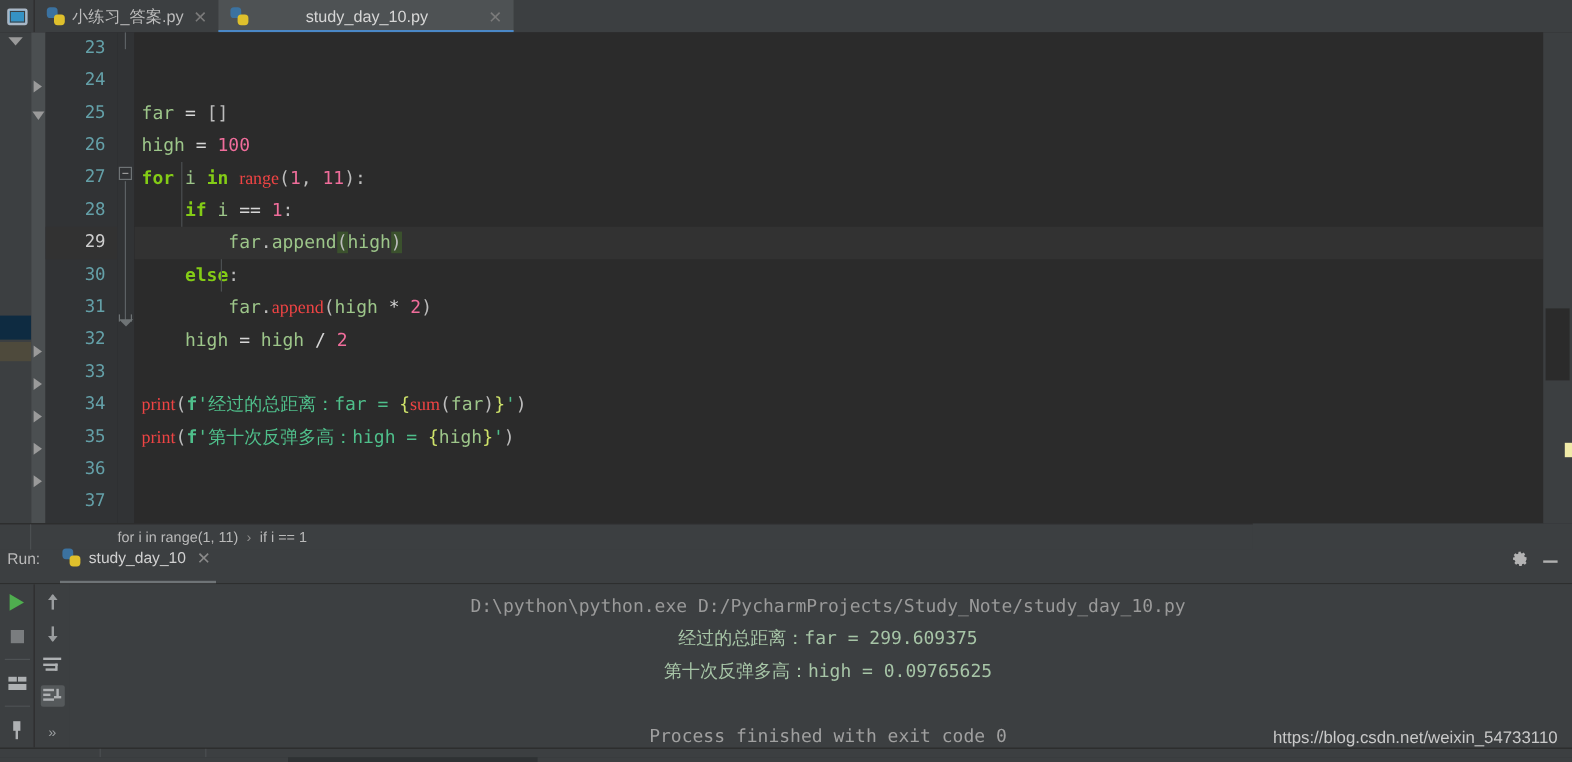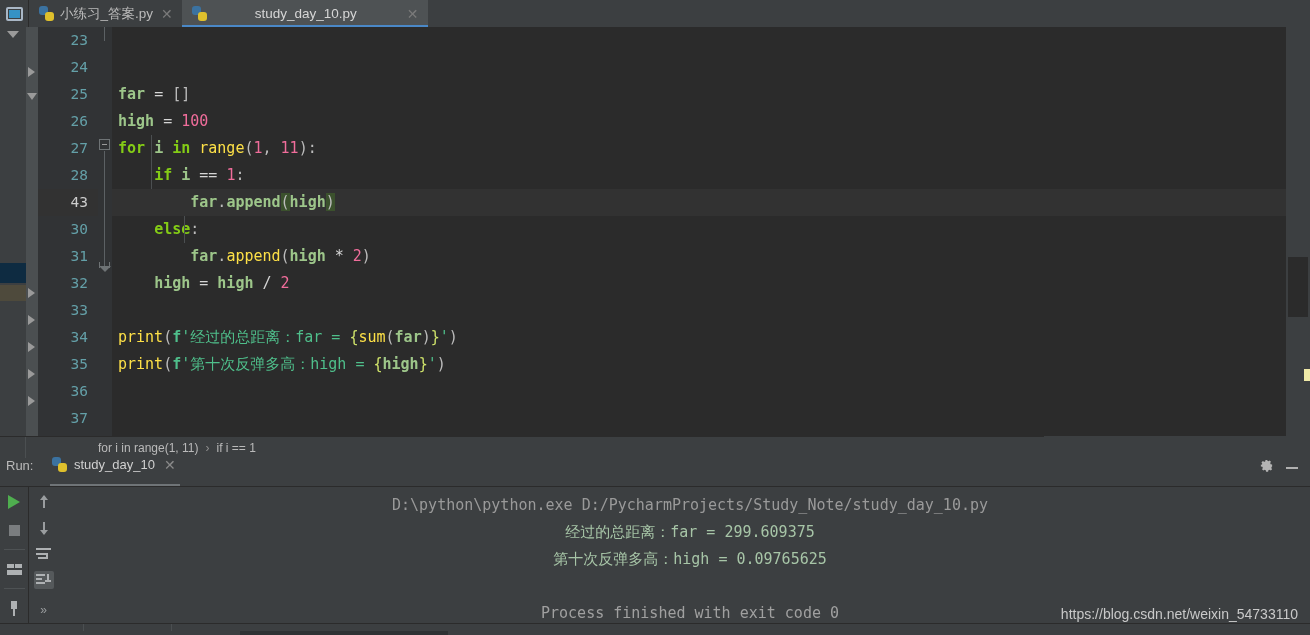--- a/index.html
+++ b/index.html
@@ -110,22 +110,22 @@
     color: #a9b7c6;
   }
   .cline.cur { background: #323232; }
   .indentguide {
     position: absolute; width: 1px; background: #4b4f51;
   }
 
   
   .kw   { color: #84cc16; font-weight: bold; }
   .num  { color: #f06d9b; }
-  .fn   { color: #fde047; }
-  .id   { color: #9dc68a; font-weight: bold; }
+  .fn   { color: #ef4444; font-family: Liberation Serif, serif; }
+  .id   { color: #9dc68a; }
   .op   { color: #d6d6d6; }
   .punc { color: #bcbcbc; }
   .str  { color: #4fbf8b; }
   .fb   { color: #cfe36a; }
   .brace-hl { background: #3b512d; }
 
   .rightrail {
     width: 24px; background: #3c3f41; flex: none; position: relative;
   }
   .rightrail .sbthumb {
@@ -269,21 +269,21 @@
       <div class="arr" style="top:369px;"></div>
     </div>
 
     <div class="linenums" id="linenums">
         <div class="lnrow">23</div>
         <div class="lnrow">24</div>
         <div class="lnrow">25</div>
         <div class="lnrow">26</div>
         <div class="lnrow">27</div>
         <div class="lnrow">28</div>
-        <div class="lnrow cur">43</div>
+        <div class="lnrow cur">29</div>
         <div class="lnrow">30</div>
         <div class="lnrow">31</div>
         <div class="lnrow">32</div>
         <div class="lnrow">33</div>
         <div class="lnrow">34</div>
         <div class="lnrow">35</div>
         <div class="lnrow">36</div>
         <div class="lnrow">37</div>
         <div class="lnrow">38</div>
       </div>

